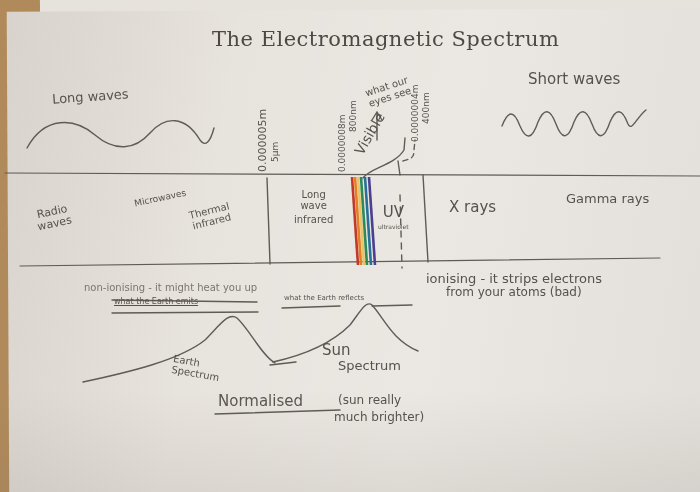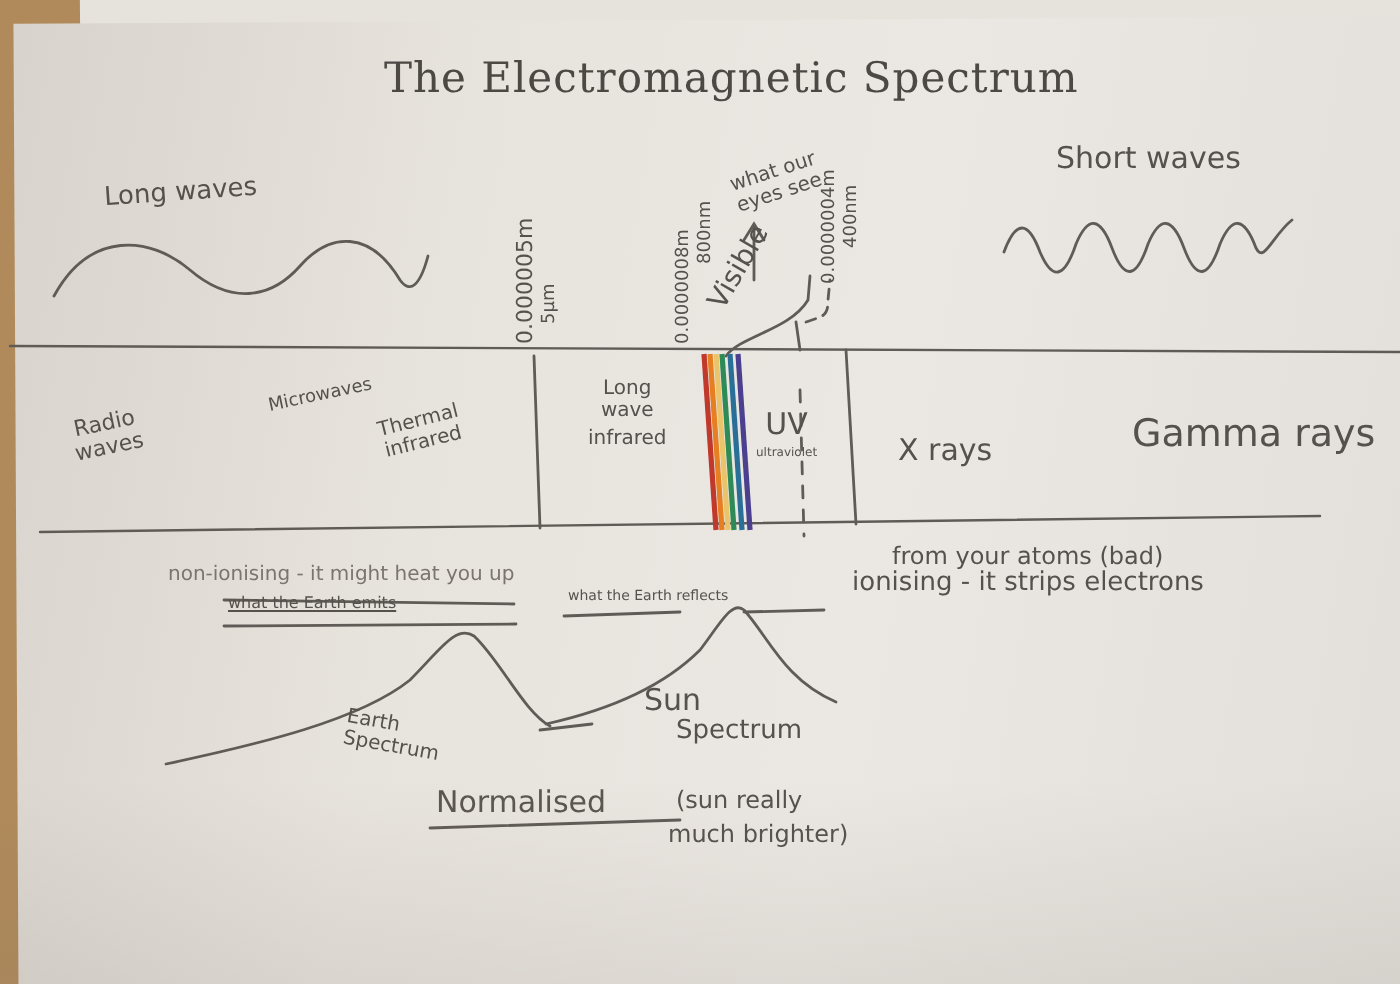--- a/index.html
+++ b/index.html
@@ -20,21 +20,21 @@
     }
     .shade {
       position: absolute; left: 0; top: 390px; width: 700px; height: 102px;
       background: linear-gradient(180deg, rgba(0,0,0,0) 0%, rgba(120,110,100,0.12) 100%);
       pointer-events: none;
     }
     .hw {
       position: absolute; color: #55524e; white-space: nowrap;
       font-family: "DejaVu Sans", sans-serif; line-height: 1.05;
     }
-    .title { left: 192px; top: 28px; font-size: 21px; font-family: "DejaVu Serif", serif; letter-spacing: 0.5px; color: #4c4945; }
+    .title { left: 212px; top: 28px; font-size: 21px; font-family: "DejaVu Serif", serif; letter-spacing: 0.5px; color: #4c4945; }
     .label-long { left: 52px; top: 90px; font-size: 13px; transform: rotate(-4deg); }
     .label-short { left: 528px; top: 72px; font-size: 15px; }
     .vert {
       position: absolute; font-size: 9px; color: #55524e; white-space: nowrap;
       transform-origin: left top; transform: rotate(-90deg);
     }
     .band-name { font-size: 11px; text-align: center; }
     .note-small { font-size: 9px; }
     .lines svg { position: absolute; left: 0; top: 0; }
   </style>
@@ -114,29 +114,29 @@
 </div>
 <div class="hw band-name" style="left:294px; top:190px; font-size:10px;">
   <div>Long</div>
   <div>wave</div>
   <div style="margin-top:4px">infrared</div>
 </div>
 <div class="hw band-name" style="left:378px; top:205px;">
   <div style="font-size:15px">UV</div>
   <div style="font-size:6px; margin-top:3px">ultraviolet</div>
 </div>
-<div class="hw band-name" style="left:449px; top:200px; font-size:15px;margin-top:18px;">X rays</div>
-<div class="hw band-name" style="left:566px; top:208px; font-size:19px;">Gamma rays</div>
+<div class="hw band-name" style="left:449px; top:200px; font-size:15px;">X rays</div>
+<div class="hw band-name" style="left:566px; top:192px; font-size:13px;">Gamma rays</div>
 
 <div class="hw" style="left:84px; top:283px; font-size:10px; color:#7a7571;">non-ionising - it might heat you up</div>
 <div class="hw" style="left:114px; top:298px; font-size:8px;text-decoration:underline;">what the Earth emits</div>
 <div class="hw" style="left:284px; top:295px; font-size:7px;">what the Earth reflects</div>
 <div class="hw" style="left:426px; top:272px; font-size:13px;">
+  <div>ionising - it strips electrons</div>
   <div style="margin-left:20px; font-size:12px;">from your atoms (bad)</div>
-  <div>ionising - it strips electrons</div>
 </div>
 
 <div class="hw" style="left:172px; top:358px; font-size:10px; transform:rotate(10deg);">
   <div>Earth</div>
   <div>Spectrum</div>
 </div>
 <div class="hw" style="left:322px; top:343px; font-size:15px;">
   <div>Sun</div>
   <div style="margin-left:16px; font-size:13px;">Spectrum</div>
 </div>

